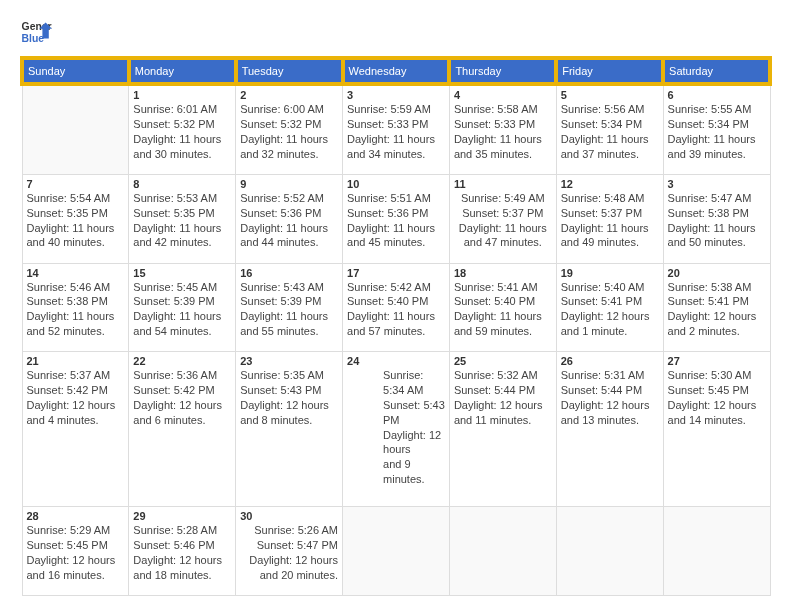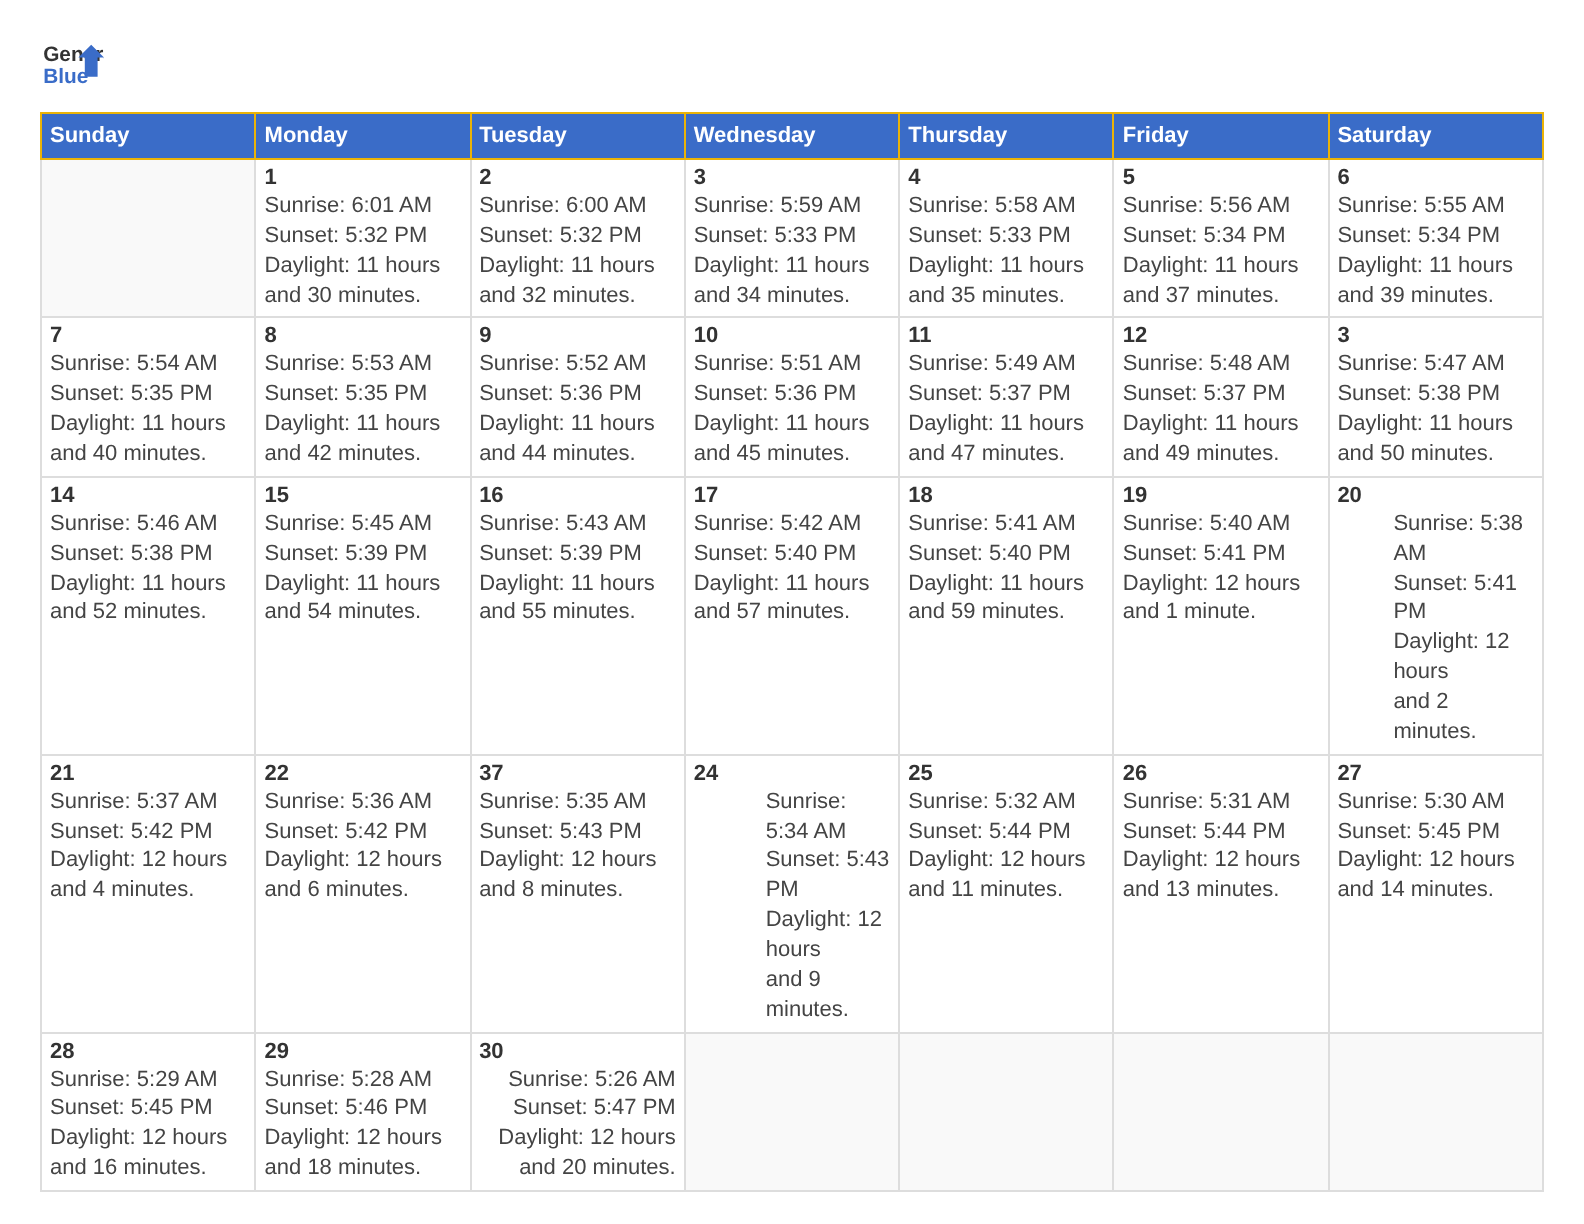--- a/index.html
+++ b/index.html
@@ -48,24 +48,24 @@
       flex: 1;
       border: 1px solid #ccc;
       border-collapse: collapse;
       width: 100%;
       table-layout: fixed;
     }
     .calendar th {
       background-color: #3a6cc8;
       color: #fff;
       font-size: 11px;
-      font-weight: bold;
+      font-weight: normal;
       padding: 5px 4px;
       text-align: left;
-      border: 1px solid #eab308;
+      border: 4px solid #eab308;
     }
     .calendar td {
       vertical-align: top;
       border: 1px solid #ddd;
       padding: 3px 4px;
       font-size: 9px;
       color: #333;
       background: #fff;
     }
     .calendar td.empty {
@@ -184,21 +184,21 @@
           </td>
           <td>
             <span class="day-num">10</span>
             <div class="day-info" style="white-space: pre-line;">Sunrise: 5:51 AM
 Sunset: 5:36 PM
 Daylight: 11 hours
 and 45 minutes.</div>
           </td>
           <td>
             <span class="day-num">11</span>
-            <div class="day-info" style="white-space: pre-line;">Sunrise: 5:49 AM
+            <div class="day-info" style="white-space: pre-line; text-align: center;">Sunrise: 5:49 AM
 Sunset: 5:37 PM
 Daylight: 11 hours
 and 47 minutes.</div>
           </td>
           <td>
             <span class="day-num">12</span>
             <div class="day-info" style="white-space: pre-line;">Sunrise: 5:48 AM
 Sunset: 5:37 PM
 Daylight: 11 hours
 and 49 minutes.</div>
@@ -249,21 +249,21 @@
           </td>
           <td>
             <span class="day-num">19</span>
             <div class="day-info" style="white-space: pre-line;">Sunrise: 5:40 AM
 Sunset: 5:41 PM
 Daylight: 12 hours
 and 1 minute.</div>
           </td>
           <td>
             <span class="day-num">20</span>
-            <div class="day-info" style="white-space: pre-line; margin-left: 28px;">Sunrise: 5:38 AM
+            <div class="day-info" style="white-space: pre-line;">Sunrise: 5:38 AM
 Sunset: 5:41 PM
 Daylight: 12 hours
 and 2 minutes.</div>
           </td>
         </tr>
         <tr>
           <td>
             <span class="day-num">21</span>
             <div class="day-info" style="white-space: pre-line;">Sunrise: 5:37 AM
 Sunset: 5:42 PM
@@ -271,21 +271,21 @@
 and 4 minutes.</div>
           </td>
           <td>
             <span class="day-num">22</span>
             <div class="day-info" style="white-space: pre-line;">Sunrise: 5:36 AM
 Sunset: 5:42 PM
 Daylight: 12 hours
 and 6 minutes.</div>
           </td>
           <td>
-            <span class="day-num">37</span>
+            <span class="day-num">23</span>
             <div class="day-info" style="white-space: pre-line;">Sunrise: 5:35 AM
 Sunset: 5:43 PM
 Daylight: 12 hours
 and 8 minutes.</div>
           </td>
           <td>
             <span class="day-num">24</span>
             <div class="day-info" style="white-space: pre-line; margin-left: 36px;">Sunrise: 5:34 AM
 Sunset: 5:43 PM
 Daylight: 12 hours

